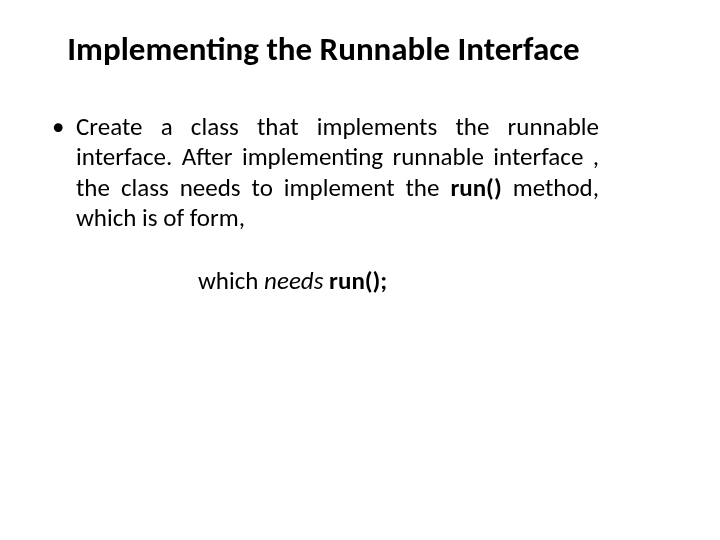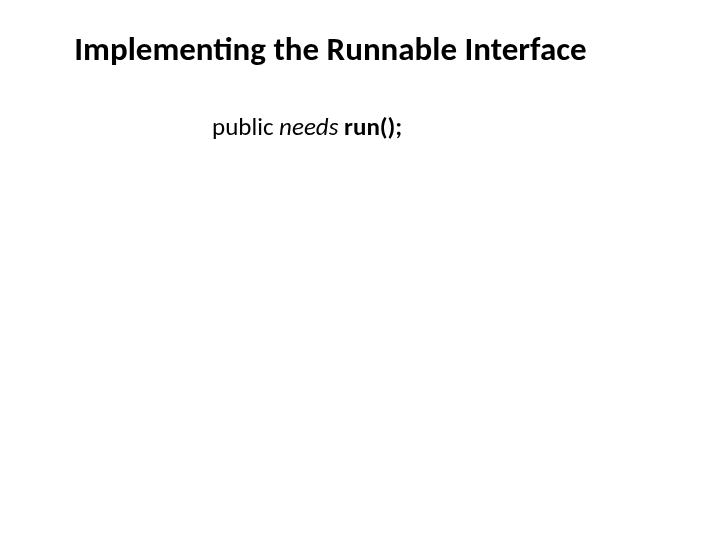--- a/index.html
+++ b/index.html
@@ -8,21 +8,21 @@
     width: 720px;
     height: 540px;
     background: #fff;
     font-family: Calibri, "Segoe UI", Arial, sans-serif;
     color: #000;
   }
   .slide {
     box-sizing: border-box;
     width: 647px;
     height: 540px;
-    padding: 30px 48px 0 62px;
+    padding: 30px 48px 0 48px;
   }
   .title {
     font-size: 33px;
     font-weight: 700;
     text-align: center;
     margin: 0 0 42px 0;
     line-height: 1.2;
   }
   .body {
     font-size: 25px;
@@ -55,18 +55,23 @@
     font-size: 25px;
   }
 </style>
 </head>
 <body>
 
 <div class="slide">
   <h1 class="title">Implementing the Runnable Interface</h1>
 
   <div class="body">
+    <ul>
+      <li class="bullet">
+        <span>Create a class that implements the runnable interface. After implementing runnable interface , the class needs to implement the </span><span class="bold">run()</span><span> method, which is of form,</span>
+      </li>
+    </ul>
 
     <div class="code-line">
-      <span>public </span><span class="italic">needs </span><span class="bold">run();</span>
+      <span>which </span><span class="italic">needs </span><span class="bold">run();</span>
     </div>
   </div>
 </div>
 
 </body></html>

